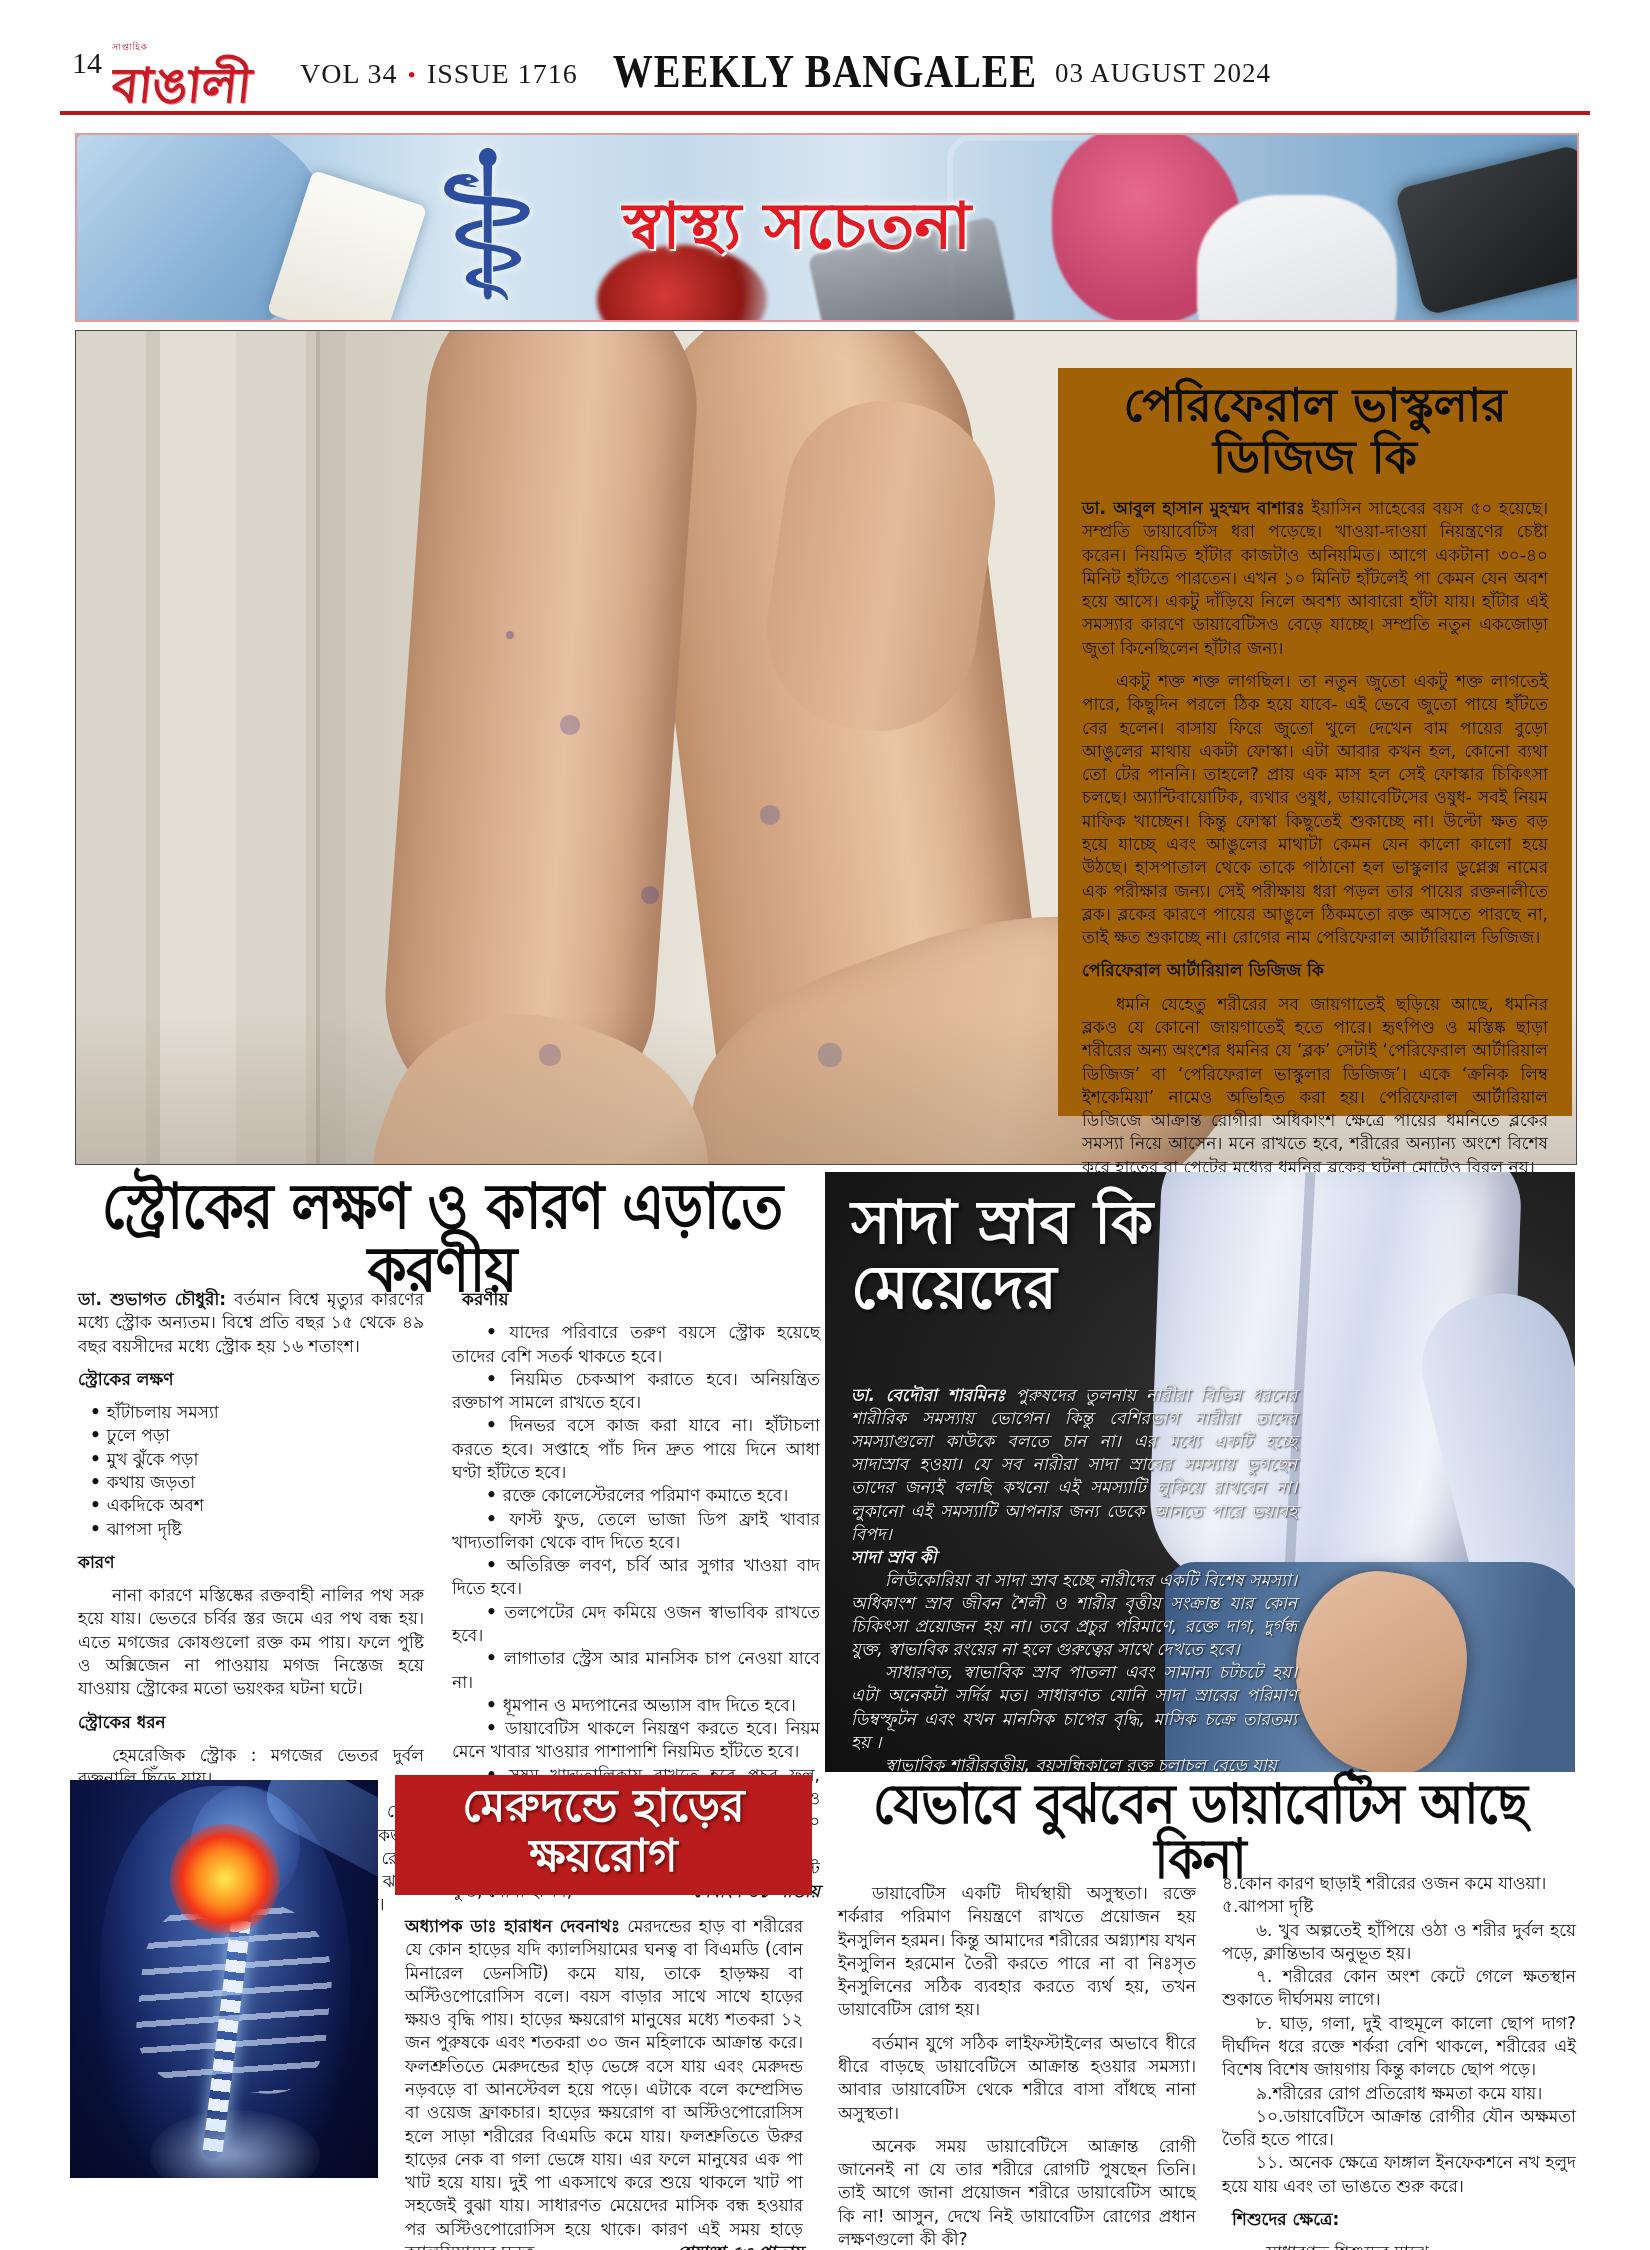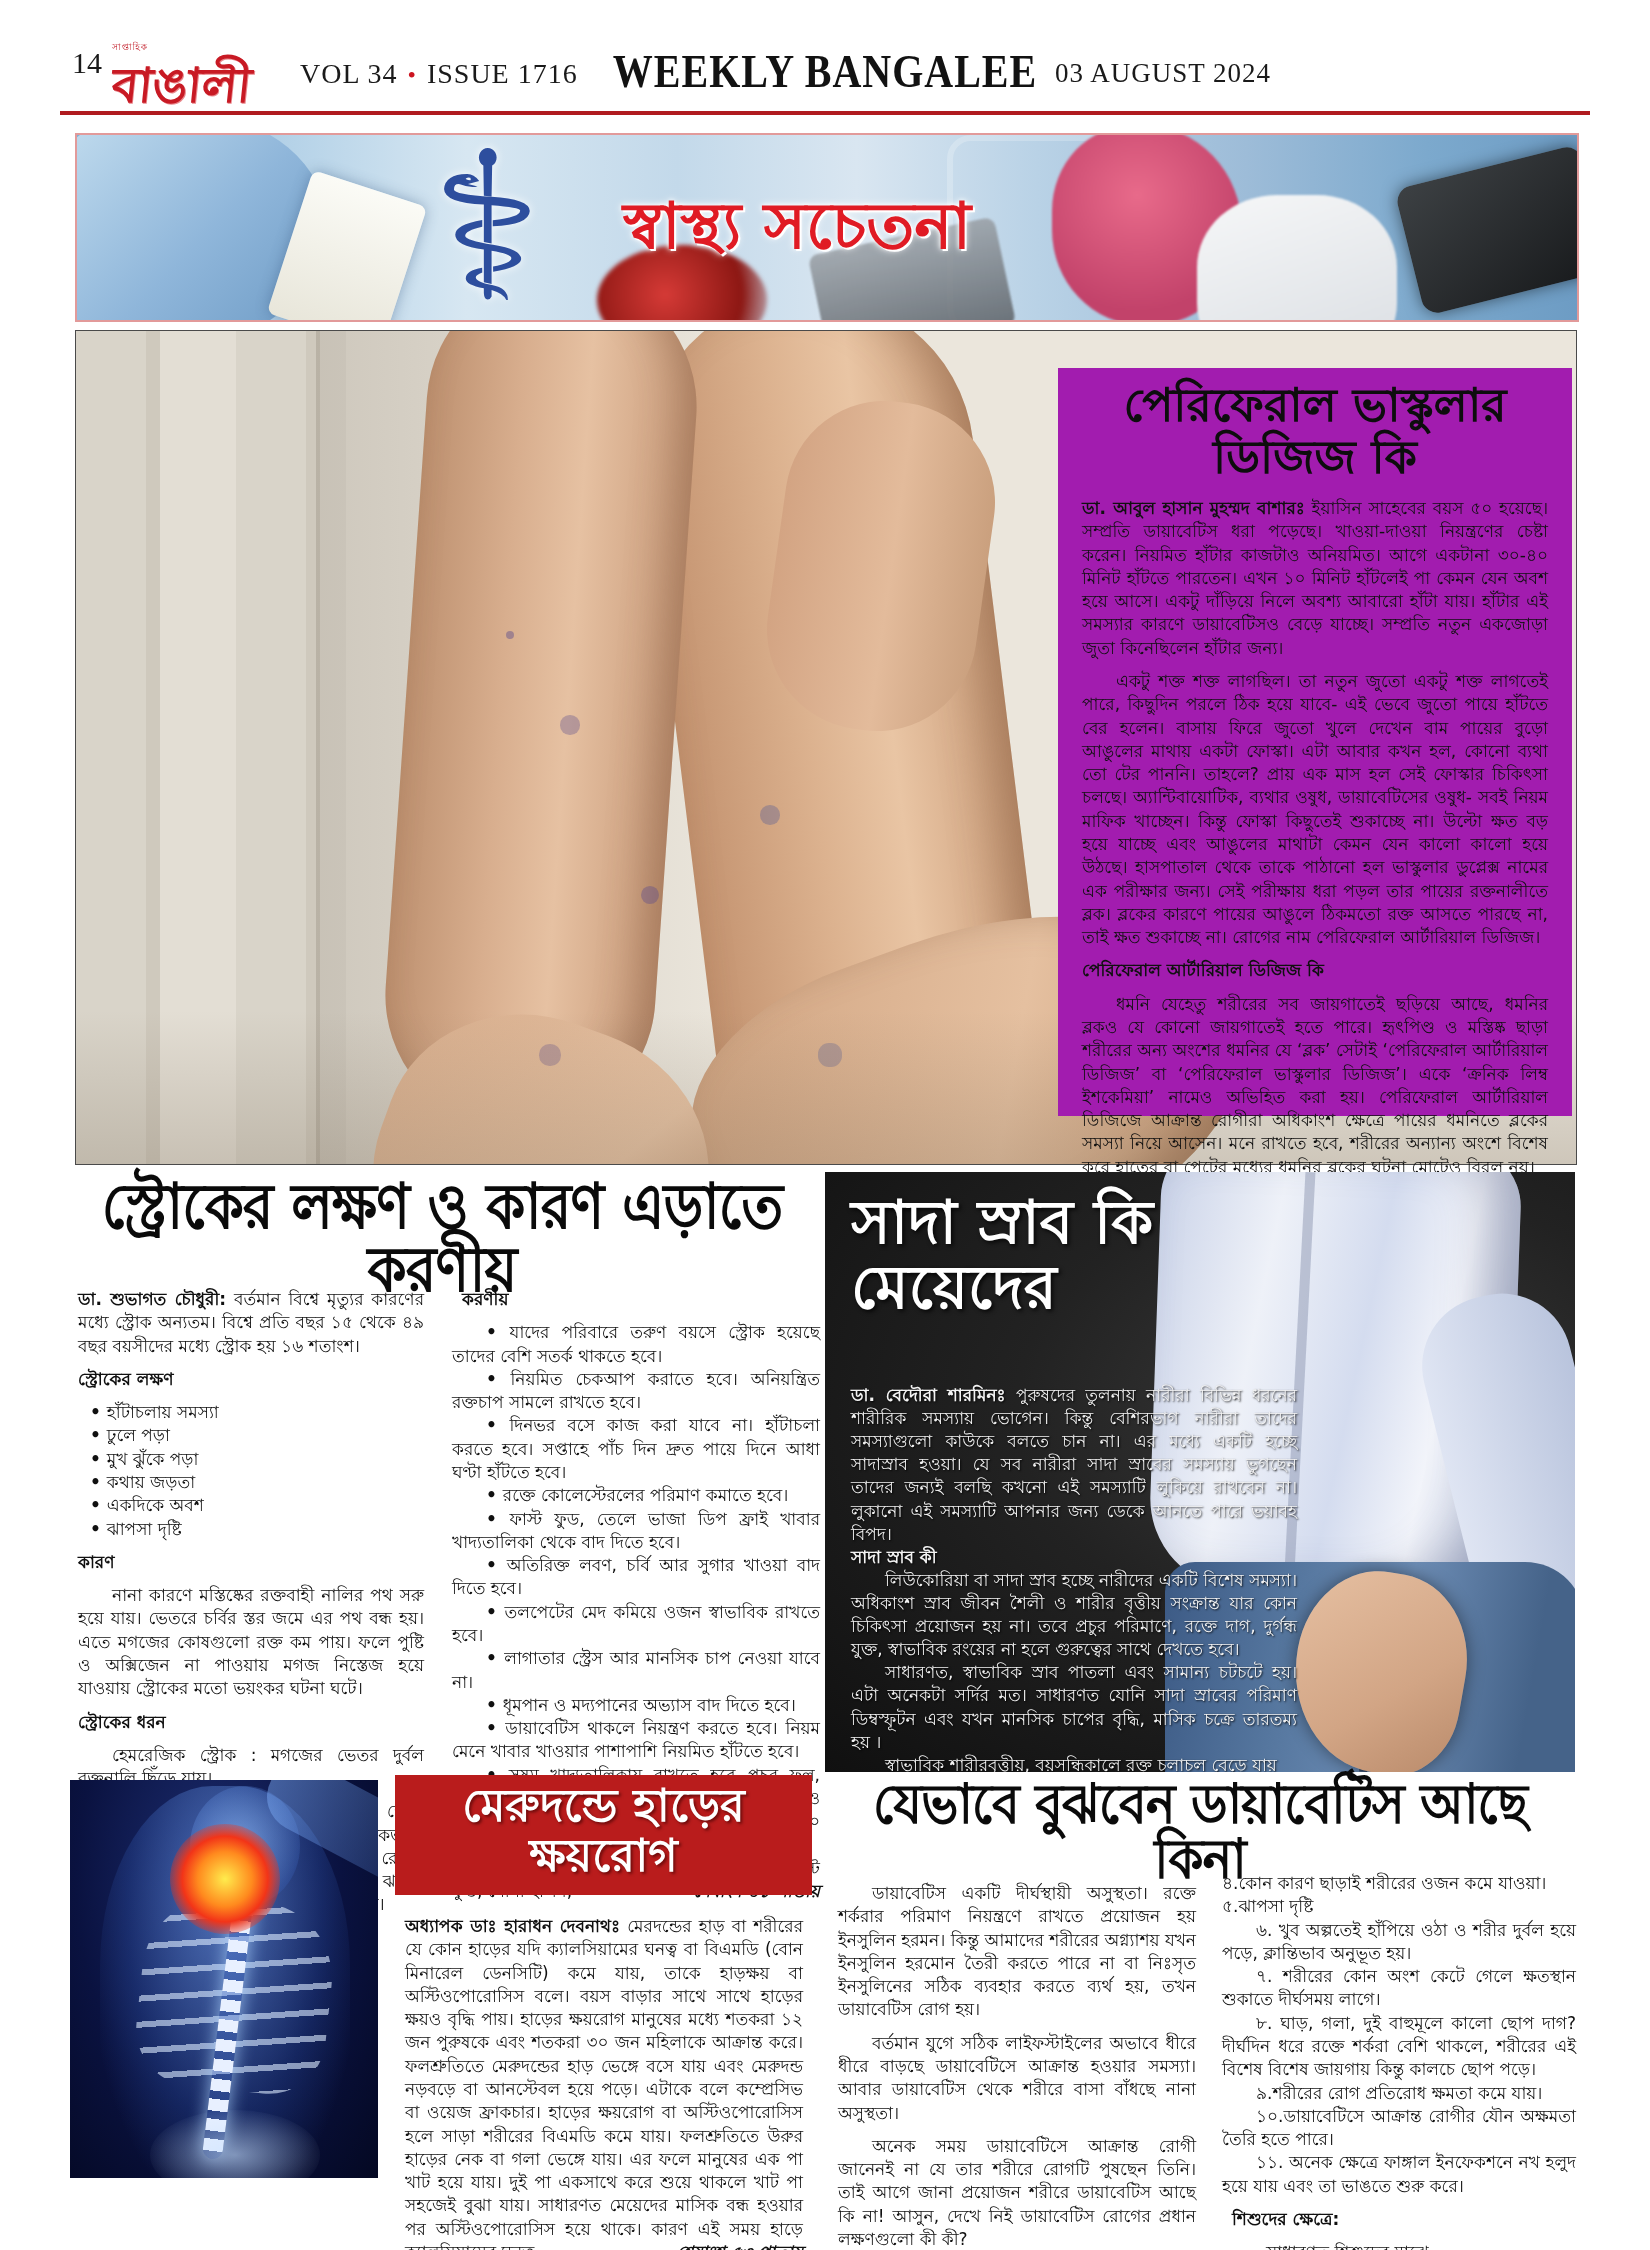--- a/index.html
+++ b/index.html
@@ -64,21 +64,21 @@
   .foot-back{left:620px;top:600px;width:560px;height:330px;border-radius:40% 60% 55% 45%;transform:rotate(-20deg);
              background:linear-gradient(120deg,#cfa27f,#e5c0a0 55%,#c3946f);
              box-shadow:inset -20px -16px 44px rgba(110,70,45,.4);}
   .vein-spots{left:430px;top:300px;width:8px;height:8px;border-radius:50%;background:rgba(92,76,140,.45);
               box-shadow:60px 90px 0 6px rgba(92,76,140,.35),140px 260px 0 5px rgba(92,76,140,.4),
                          40px 420px 0 7px rgba(92,76,140,.3),260px 180px 0 6px rgba(80,90,150,.35),
                          320px 420px 0 8px rgba(80,90,150,.3),220px 560px 0 6px rgba(92,76,140,.35);}
   .floor-shade{left:0;top:680px;width:1500px;height:153px;background:linear-gradient(180deg,rgba(0,0,0,0),rgba(120,105,85,.25));}
 
   
-  .pvd-panel{left:1058px;top:368px;width:514px;height:748px;background:#a21caf;padding:8px 14px;box-sizing:border-box;}
+  .pvd-panel{left:1058px;top:368px;width:514px;height:748px;background:#a16207;padding:8px 14px;box-sizing:border-box;}
   .pvd-head{font-size:46px;line-height:1.12;font-weight:bold;text-align:center;color:#0d0d0d;margin:4px 0 14px 0;}
   .bodytext{font-size:17px;line-height:1.37;text-align:justify;color:#101010;}
   .bodytext p{margin:10px;text-indent:34px;}
   .bodytext p.noindent{text-indent:0;}
   .lead{font-weight:bold;}
   .subhead{font-weight:bold;margin-left:34px;}
   .cont{font-style:italic;font-weight:bold;float:right;}
 
   
   .stroke-head{left:64px;top:1182px;width:756px;font-size:56px;font-weight:bold;letter-spacing:-1px;
@@ -102,21 +102,21 @@
           background:linear-gradient(90deg,#dfe5f3,#b9c4dd);}
   .jeans{left:340px;top:390px;width:420px;height:210px;border-radius:30px 60px 0 0;
          background:linear-gradient(100deg,#3c5a85 0%,#56779f 30%,#6c8cb4 55%,#456389 85%);}
   .jeans-seam{left:540px;top:430px;width:8px;height:170px;background:rgba(20,30,50,.55);transform:rotate(4deg);}
   .hands{left:470px;top:400px;width:170px;height:200px;border-radius:50% 50% 40% 60%;transform:rotate(10deg);
          background:linear-gradient(140deg,#e6c0a2,#d2a585 60%,#b98a6a);box-shadow:0 0 18px rgba(0,0,0,.45);}
   .wd-head{left:26px;top:18px;width:440px;font-size:60px;font-weight:bold;line-height:1.08;color:#ffffff;
            text-shadow:2px 2px 4px rgba(0,0,0,.8);}
   .wd-body{left:26px;top:212px;width:446px;font-size:17px;line-height:1.36;text-align:justify;color:#f3f3f3;
            text-shadow:1px 1px 2px rgba(0,0,0,.9);}
-  .wd-body p{margin:0;text-indent:34px;}
+  .wd-body p{margin:0;text-indent:34px;font-style:italic;}
   .wd-body p.noindent{text-indent:0;}
 
   
   .xray{left:70px;top:1780px;width:308px;height:398px;overflow:hidden;
         background:radial-gradient(ellipse at 45% 25%,#1c2d70 0%,#0a1240 55%,#040822 100%);}
   .x-body{left:30px;top:6px;width:250px;height:400px;border-radius:45% 45% 30% 30%;
           background:radial-gradient(ellipse at 50% 30%,rgba(130,180,255,.5),rgba(60,110,210,.22) 55%,rgba(0,0,0,0) 80%);}
   .x-head{left:120px;top:6px;width:110px;height:120px;border-radius:50%;
           background:radial-gradient(circle at 45% 45%,rgba(150,195,255,.55),rgba(70,120,220,.2) 70%,rgba(0,0,0,0));}
   .x-arm{left:190px;top:10px;width:190px;height:70px;border-radius:40px;transform:rotate(28deg);

